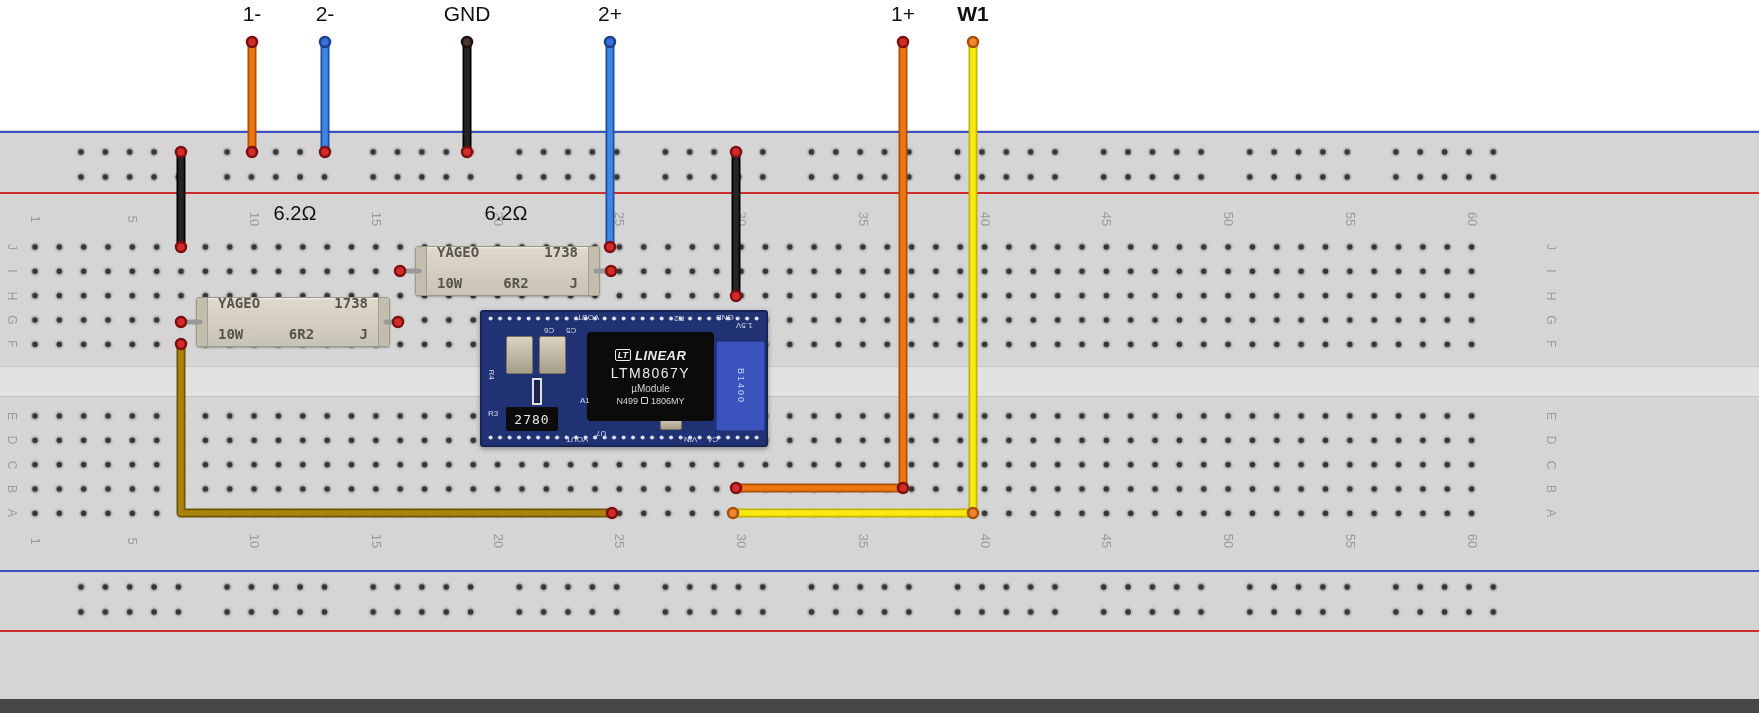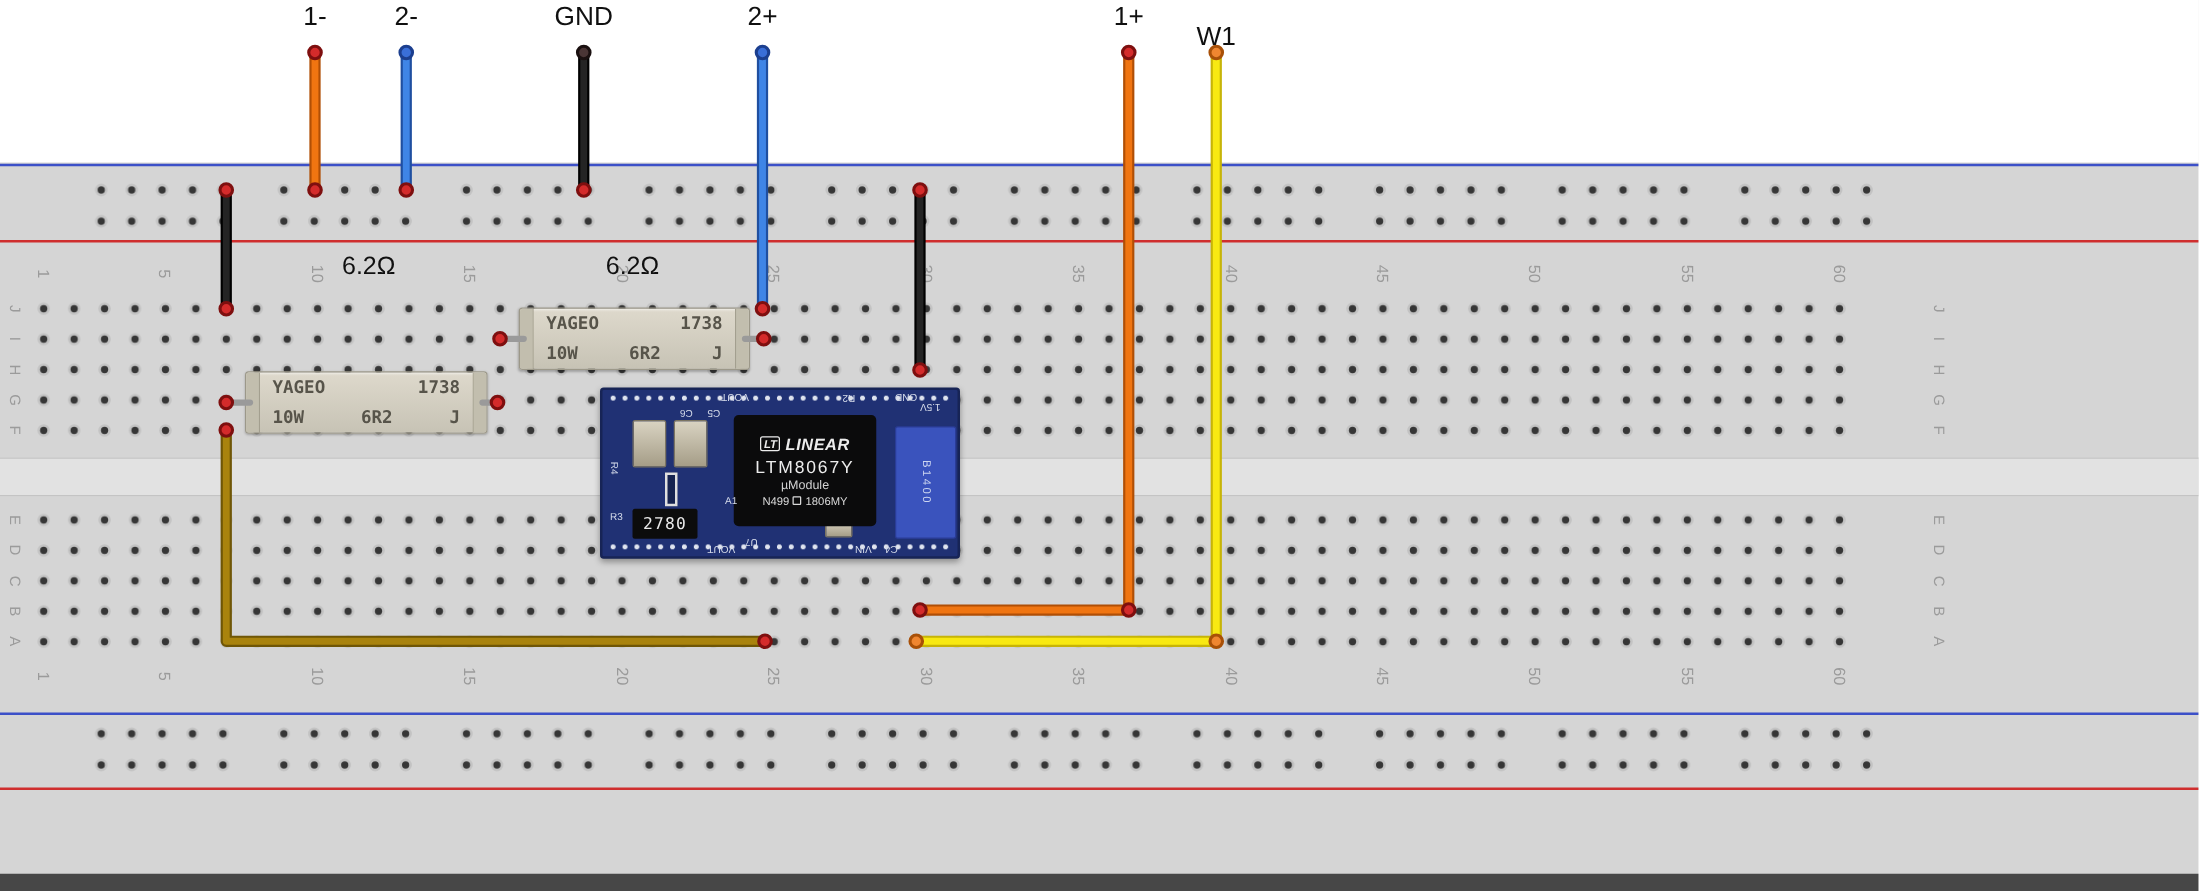--- a/index.html
+++ b/index.html
@@ -10,33 +10,33 @@
   #wires-layer{pointer-events:none}
   #board-labels span{position:absolute;color:#9b9b9b;transform:translate(-50%,-50%) rotate(90deg);white-space:nowrap}
   .board-num{font-size:13px}
   .board-letter{font-size:12px}
   .term-label{position:absolute;transform:translateX(-50%);font-size:21px;color:#101010}
   .ohm-label{position:absolute;top:202px;transform:translateX(-50%);font-size:20px;color:#101010}
   .resistor{position:absolute;background:linear-gradient(#ded9cc,#c7c3b5);border:1px solid #9c9889;border-radius:3px;display:flex;align-items:stretch;box-shadow:inset 0 1px 2px rgba(255,255,255,.6),0 1px 2px rgba(0,0,0,.25)}
   .res-cap{width:11px;background:#c2beae}
   .res-cap.left{border-right:1px solid #a39f8f;border-radius:2px 0 0 2px}
   .res-cap.right{border-left:1px solid #a39f8f;border-radius:0 2px 2px 0}
-  .res-text{flex:1;font-family:"DejaVu Sans Mono",monospace;font-weight:bold;font-size:14px;color:#57544a;padding:4px 10px;display:flex;flex-direction:column;justify-content:space-between;gap:3px}
+  .res-text{flex:1;font-family:"DejaVu Sans Mono",monospace;font-weight:bold;font-size:14px;color:#57544a;padding:4px 10px;display:flex;flex-direction:column;justify-content:flex-end;gap:15px}
   .res-line{display:flex;justify-content:space-between}
   #module{position:absolute;left:480px;top:310px;width:288px;height:137px;background:#203174;border:2px solid #172456;border-radius:3px;box-shadow:0 2px 5px rgba(0,0,0,.35)}
   .pads{position:absolute;left:5px;right:5px;height:7px;background-image:radial-gradient(circle at 3.5px 3.5px,#dfe3ee 1.7px,transparent 2.3px);background-size:9.5px 7px}
   .pads.top{top:3px}
   .pads.bottom{bottom:4px}
   .cap{position:absolute;background:linear-gradient(#d9d3c2,#a59d87);border:1px solid #7b7462;border-radius:2px}
   #cap1{left:24px;top:24px;width:27px;height:38px}
   #cap2{left:57px;top:24px;width:27px;height:38px}
   #cap3{left:178px;top:104px;width:22px;height:14px}
   .small-white{position:absolute;left:50px;top:66px;width:10px;height:27px;background:#16234f;border:2px solid #dfdfdf}
   #chip2490{position:absolute;left:24px;top:95px;width:52px;height:24px;background:#0c0c0c;color:#e9e9e9;font-family:"DejaVu Sans Mono",monospace;font-size:13px;display:flex;align-items:center;justify-content:center;letter-spacing:1px;border-radius:2px}
-  #ic{position:absolute;left:105px;top:20px;width:114px;height:89px;background:#0b0b0c;border-radius:4px;color:#ececec;display:flex;flex-direction:column;align-items:center;justify-content:center;gap:2px}
+  #ic{position:absolute;left:105px;top:20px;width:127px;height:89px;background:#0b0b0c;border-radius:4px;color:#ececec;display:flex;flex-direction:column;align-items:center;justify-content:center;gap:2px}
   .ic-logo{display:flex;align-items:center;gap:4px;font-style:italic;font-weight:bold}
   .lt-box{border:1.5px solid #ececec;font-size:9px;padding:0 2px;border-radius:2px}
   .linear{font-size:13px;letter-spacing:.5px}
   .ic-part{font-size:14px;letter-spacing:1.5px}
   .ic-type{font-size:10px;color:#d2d2d2}
   .ic-code{font-size:9px;display:flex;align-items:center;gap:3px;color:#dadada}
   .e3{display:inline-block;width:7px;height:7px;border:1px solid #dadada;border-radius:1px}
   #inductor{position:absolute;left:234px;top:29px;width:49px;height:90px;background:#3a53bd;border:1px solid #2a3c96;border-radius:2px}
   #inductor .ind-text{position:absolute;left:50%;top:50%;transform:translate(-50%,-50%) rotate(90deg);font-size:9px;color:#ccd5f0;letter-spacing:2px}
   .silk{position:absolute;font-size:8px;color:#d5dbea;white-space:nowrap}
@@ -286,16 +286,16 @@
       <circle cx="733" cy="513" r="5" fill="#ef8630" stroke="#a85008" stroke-width="2.5"></circle>
       <circle cx="973" cy="513" r="5" fill="#ef8630" stroke="#a85008" stroke-width="2.5"></circle>
     </svg>
 
   <div id="terminal-labels" class="layer">
       <div class="term-label" style="left: 252px; top: 2px;">1-</div>
       <div class="term-label" style="left: 325px; top: 2px;">2-</div>
       <div class="term-label" style="left: 467px; top: 2px;">GND</div>
       <div class="term-label" style="left: 610px; top: 2px;">2+</div>
       <div class="term-label" style="left: 903px; top: 2px;">1+</div>
-      <div class="term-label" style="left: 973px; top: 18px;">W1</div>
+      <div class="term-label" style="left: 973px; top: 2px; font-weight: bold;">W1</div>
     </div>
 
 </div>
 
 </body></html>

